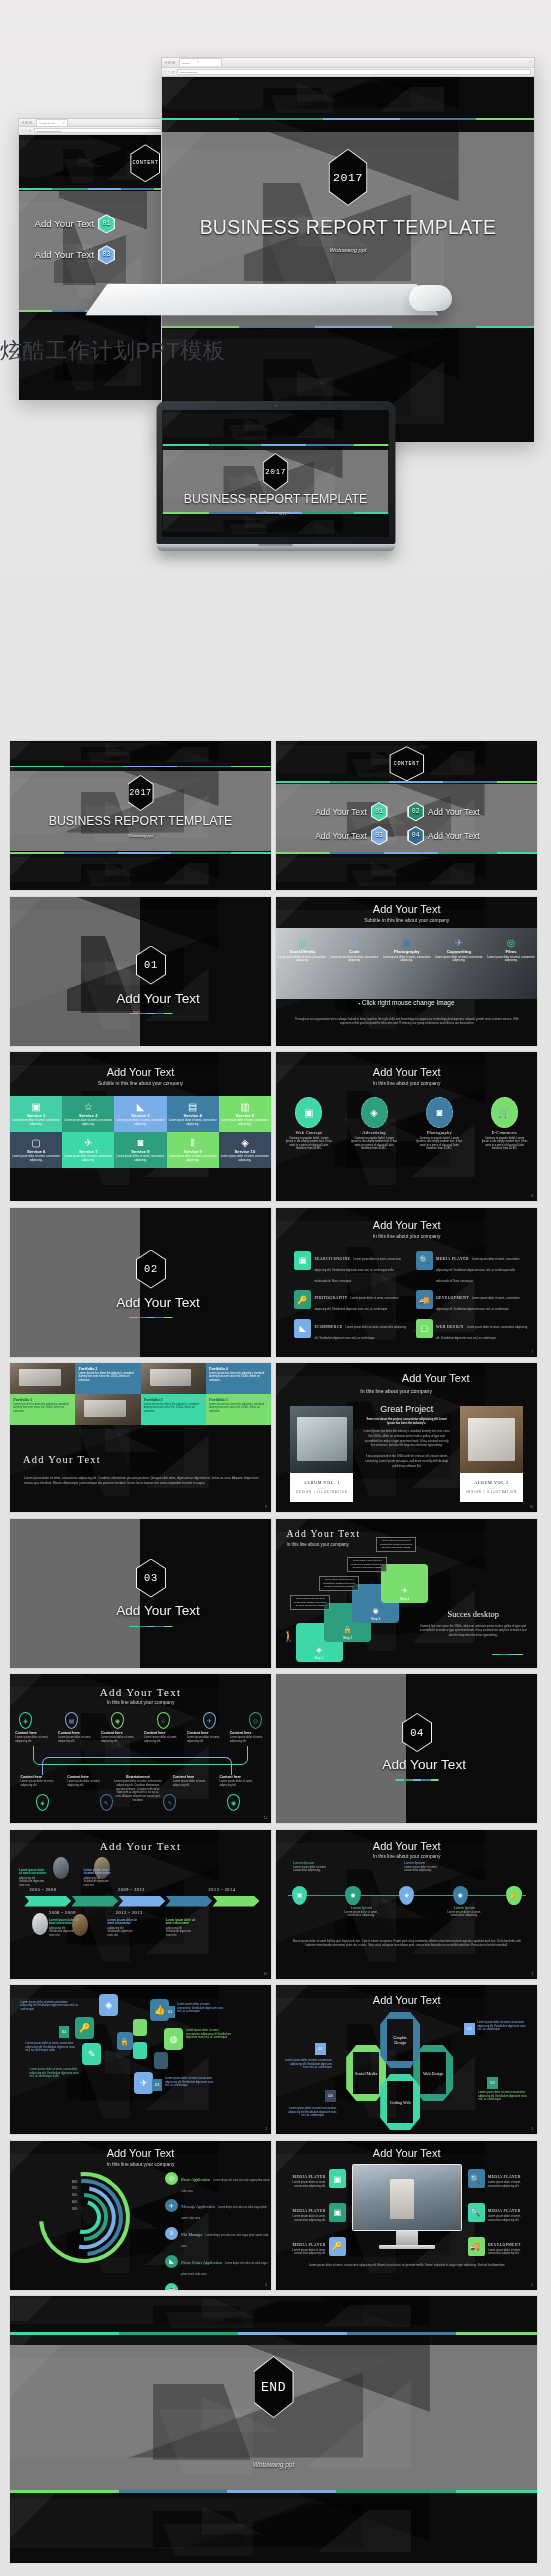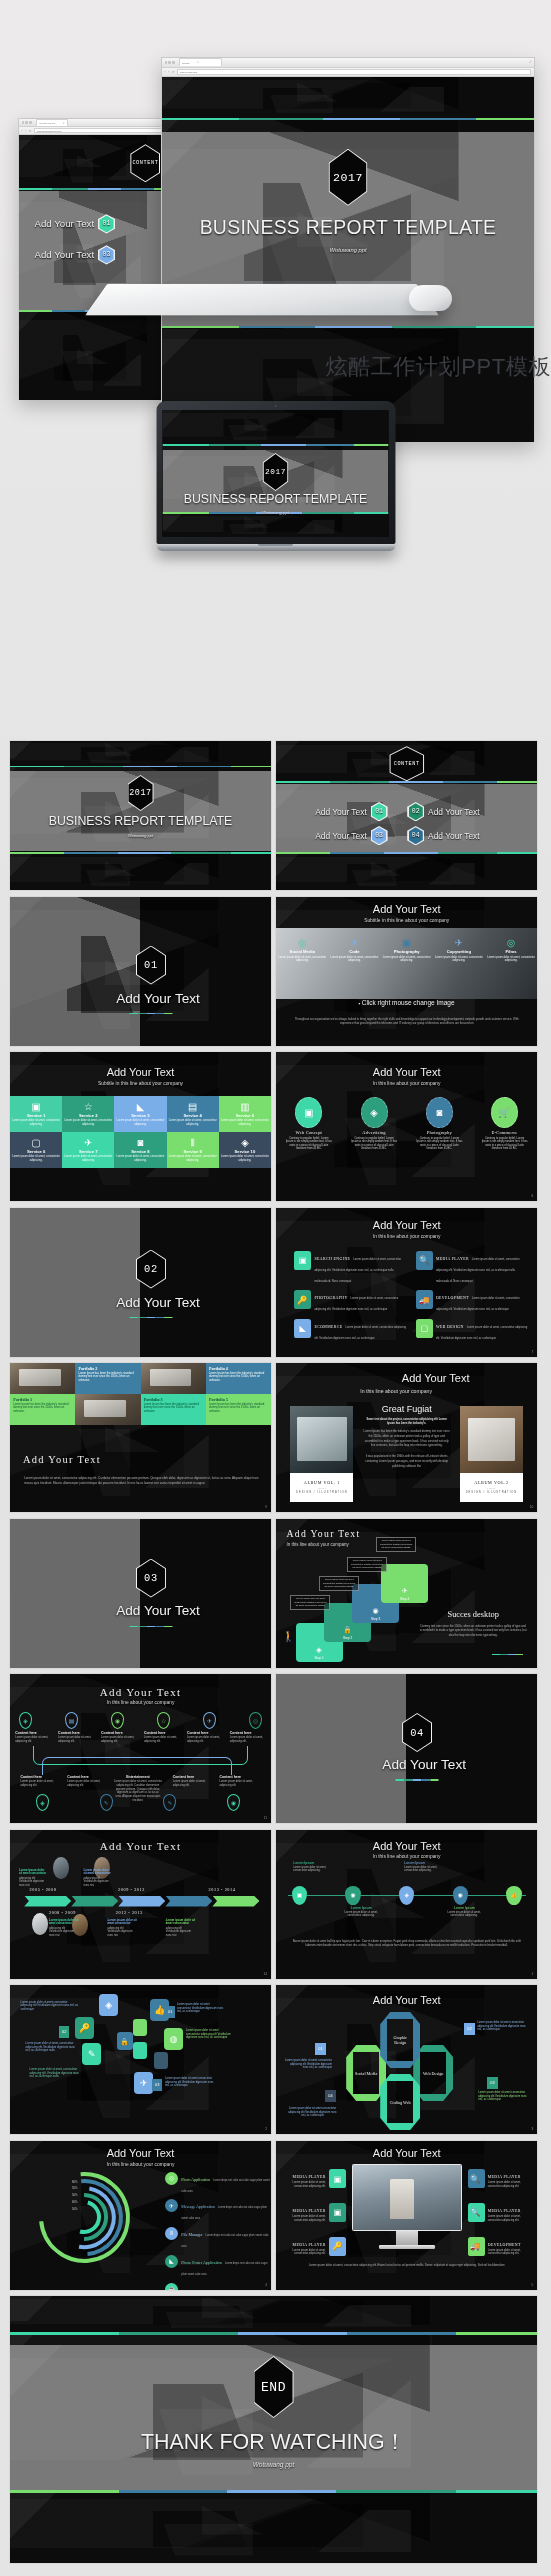--- a/index.html
+++ b/index.html
@@ -64,21 +64,21 @@
   .hexwrap > span { background:#060606; width:calc(100% - 1.9px); height:calc(100% - 1.9px);
              clip-path:polygon(50% 0,100% 25%,100% 75%,50% 100%,0 75%,0 25%);
              display:flex; align-items:center; justify-content:center; color:#fff;
              font-family:"Liberation Mono", monospace; letter-spacing:0.6px; }
   .s-title { position:absolute; left:0; right:0; text-align:center; color:#f2f2f2;
              font-weight:400; text-shadow:0 0.6px 1.9px rgba(0,0,0,.9); z-index:5; }
   .s-sub { position:absolute; left:0; right:0; text-align:center; color:#e3e3e3;
            font-style:italic; z-index:5; text-shadow:0 0.6px 1.3px rgba(0,0,0,.9); }
 
   
-  #page-title { position:absolute; left:0; right:0; top:352px; text-align:right;
+  #page-title { position:absolute; left:0; right:0; top:336px; text-align:left;
                 font-size:22px; letter-spacing:0.6px; color:#3a3d42; font-weight:400; }
 
   
   #laptop { position:absolute; left:50%; transform:translateX(-50%); top:401px;
             width:239px; }
   .lid { background:linear-gradient(160deg,#3a3e44,#232629 40%,#17191c);
          border-radius:9px 9px 1.9px 1.9px; padding:9px 6.5px 6.5px; position:relative;
          box-shadow:0 10.4px 18px rgba(0,0,0,.25); }
   .cam { position:absolute; top:3.9px; left:50%; transform:translateX(-50%);
          width:2.6px; height:2.6px; border-radius:50%; background:#0c0d0f; border:0.6px solid #4a4e53; }
@@ -681,21 +681,21 @@
     <div class="t-h1" style="top:9px;left:58px;">Add Your Text</div>
     <div style="position:absolute;left:84px;top:24.6px;width:78px;color:#ddd;font-size:5.2px;z-index:6;">In this line about your company</div>
     <div style="position:absolute;left:14.2px;top:43px;width:63px;height:78px;
                 background:linear-gradient(155deg,#5e6b6f,#2e3a3e 60%,#171c1f);z-index:4;">
       <div style="position:absolute;inset:14% 10% 30% 10%;background:linear-gradient(150deg,#cfd9dc,#7e8d92);border-radius:1.3px;"></div>
     </div>
     <div style="position:absolute;right:14.2px;top:43px;width:63px;height:78px;
                 background:linear-gradient(155deg,#9b7f62,#6d553c 55%,#3a2d20);z-index:4;">
       <div style="position:absolute;inset:16% 12% 30% 12%;background:linear-gradient(150deg,#e9e7e2,#b6b2ab);border-radius:1.3px;"></div>
     </div>
-    <div style="position:absolute;left:0;right:0;top:41px;text-align:center;color:#f2f2f2;font-size:9px;z-index:6;">Great Fugiat</div>
+    <div style="position:absolute;left:0;right:0;top:41px;text-align:center;color:#f2f2f2;font-size:9px;z-index:6;">Great Project</div>
     <div style="position:absolute;left:87px;right:87px;top:55px;text-align:center;color:#e2e2e2;font-size:2.7px;font-weight:bold;line-height:1.5;z-index:6;">Some text about the project, consectetur adipisicing elit Lorem Ipsum has been the industry's.</div>
     <div class="para" style="left:87px;right:87px;top:66px;">Lorem Ipsum has been the industry's standard dummy text ever since the 1500s, when an unknown printer took a galley of type and scrambled it to make a type specimen book. It has survived not only five centuries, but also the leap into electronic typesetting.</div>
     <div class="para" style="left:87px;right:87px;top:91px;">It was popularised in the 1960s with the release of Letraset sheets containing Lorem Ipsum passages, and more recently with desktop publishing software like</div>
     <div style="position:absolute;left:14.2px;top:110px;width:63px;height:28.5px;background:#fff;z-index:6;
                 display:flex;flex-direction:column;align-items:center;justify-content:center;gap:1.9px;">
       <span style="font-size:4.2px;font-family:'Liberation Serif',serif;letter-spacing:0.6px;color:#222;">ALBUM VOL. 1</span>
       <span style="font-size:2.3px;color:#999;letter-spacing:0.6px;">▪▪▪▪▪▪</span>
       <span style="font-size:2.6px;letter-spacing:1px;color:#555;">DESIGN / ILLUSTRATION</span>
     </div>
     <div style="position:absolute;right:14.2px;top:110px;width:63px;height:28.5px;background:#fff;z-index:6;
@@ -1050,21 +1050,20 @@
         <i style="flex:1;background:#7aaee8"></i>
         <i style="flex:1;background:#3d7ea2"></i>
         <i style="flex:.75;background:#7ade6f"></i>
     </div>
     <div class="s-center" style="top:49px;height:146px;">
         <div class="poly light"></div>
       </div>
     <div class="hexwrap" style="top:60px;width:40px;height:62px;">
       <span style="font-size:13px;">END</span>
     </div>
-    <div class="s-title" style="top:131px;font-size:21.4px;">THANK FOR WATCHING！</div>
     <div class="s-sub" style="top:165px;font-size:6.5px;">Wotuwang ppt</div>
     <div class="accentbar" style="position:absolute;top:194px;height:2.6px;">
       <i style="flex:1;background:#7ade6f"></i>
         <i style="flex:1;background:#3d7ea2"></i>
         <i style="flex:1;background:#7aaee8"></i>
         <i style="flex:1.1;background:#2e9f7e"></i>
         <i style="flex:.75;background:#3ed7a8"></i>
     </div>
     <div class="s-botband" style="top:197px;bottom:0;">
         <div class="poly deep"></div>

